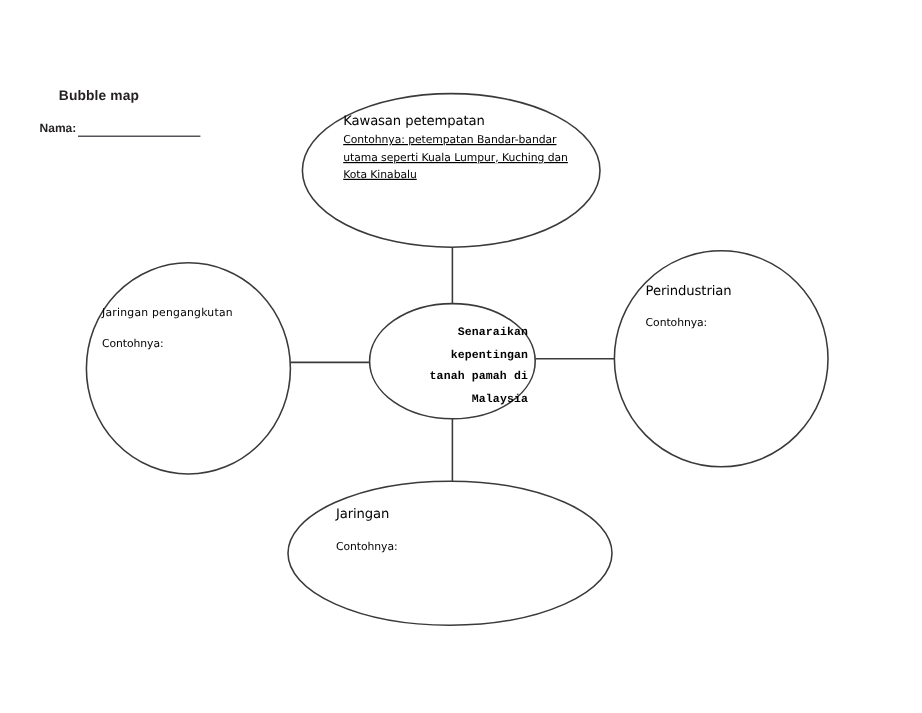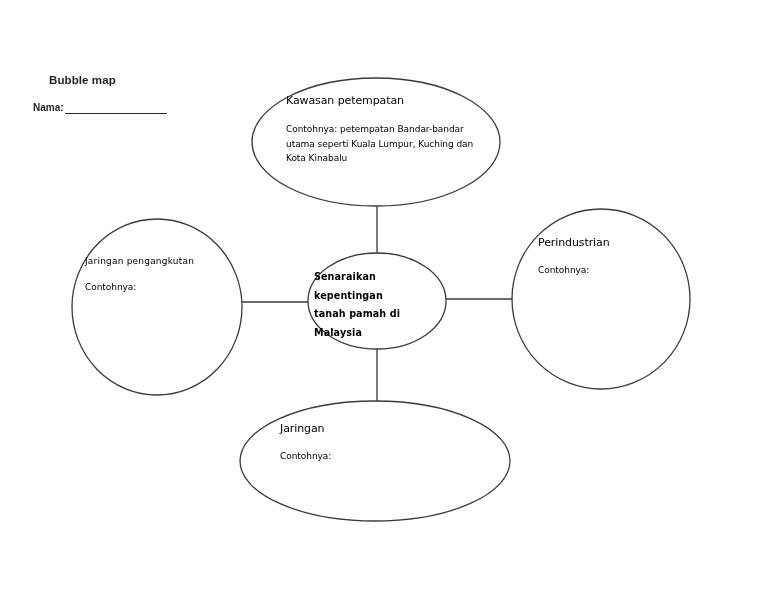--- a/index.html
+++ b/index.html
@@ -83,40 +83,41 @@
   .bubble-body {
     font-size: 9px;
     line-height: 14.5px;
     letter-spacing: -0.05px;
     color: #000;
     margin: 0;
   }
 
   
   #bubble-top-text { left: 286px; top: 94px; width: 190px; }
-  #bubble-top-text .bubble-body { margin-top: 15px; }
+  #bubble-top-text .bubble-body { margin-top: 3px; text-decoration: underline; }
 
   
   #bubble-left-text { left: 85px; top: 256px; width: 145px; }
   #bubble-left-text .bubble-body { margin-top: 14px; }
 
   
   #bubble-right-text { left: 538px; top: 236px; width: 130px; }
   #bubble-right-text .bubble-body { margin-top: 14px; }
 
   
   #bubble-bottom-text { left: 280px; top: 422px; width: 160px; }
   #bubble-bottom-text .bubble-body { margin-top: 14px; }
 
   
   #bubble-center-text {
-    left: 314px;
+    left: 304px;
     top: 268px;
     width: 136px;
-    text-align: left;
+    text-align: right;
+    font-family: Liberation Mono, monospace;
   }
   .center-line {
     font-size: 9.6px;
     font-weight: bold;
     line-height: 18.5px;
     letter-spacing: 0.1px;
     color: #000;
     margin: 0;
     white-space: nowrap;
   }

